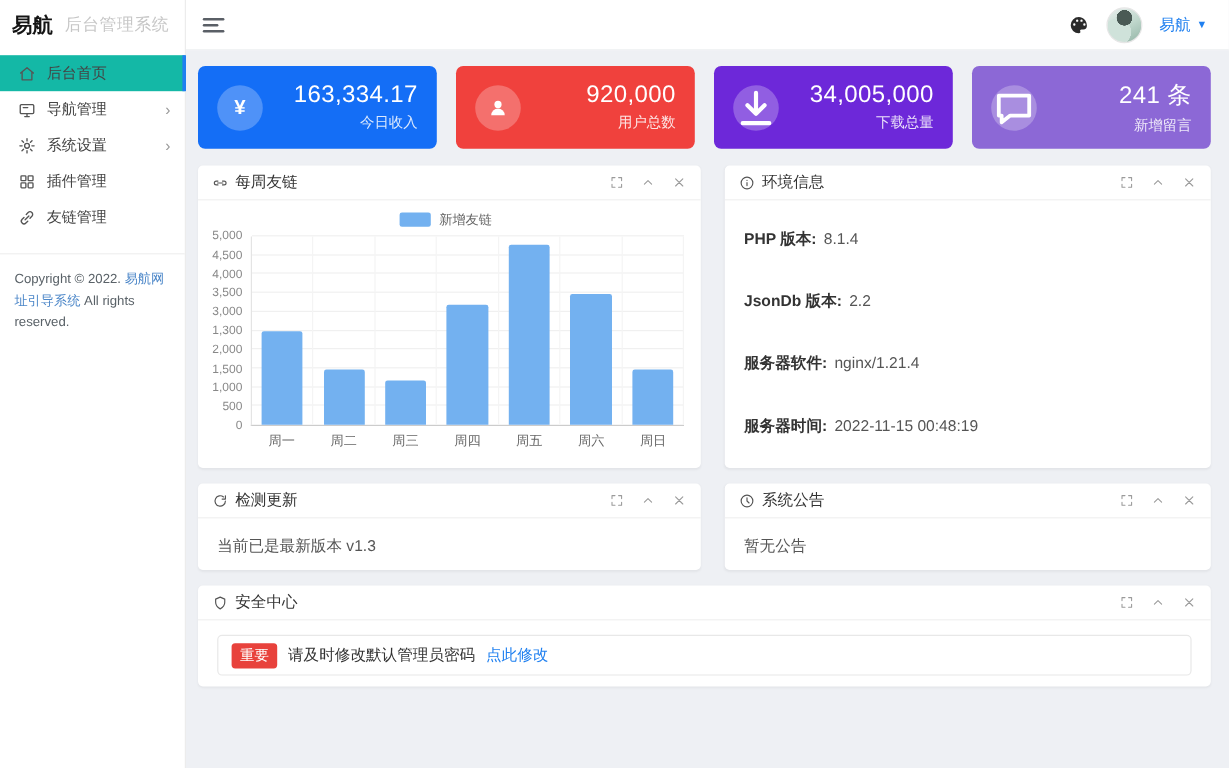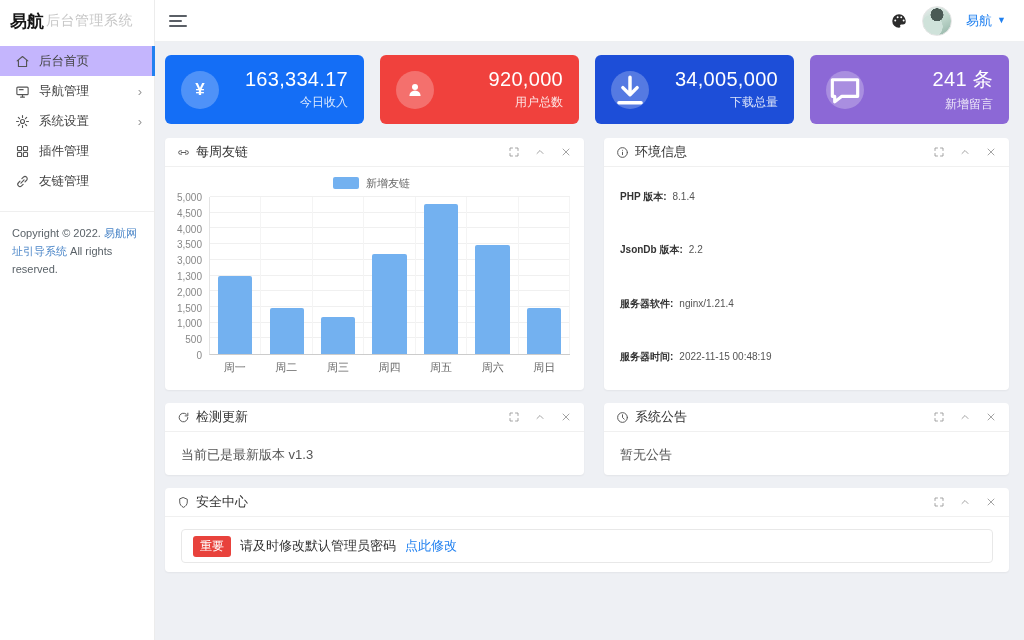--- a/index.html
+++ b/index.html
@@ -2,24 +2,24 @@
 <html><head>
 <meta charset="utf-8">
 <style>
   * { margin:0; padding:0; box-sizing:border-box; }
   html,body { width:1024px; height:640px; font-family:"Liberation Sans","DejaVu Sans",sans-serif; background:#eef0f4; overflow:hidden; }
 
   
   .sidebar { position:absolute; left:0; top:0; bottom:0; width:155px; background:#fff; border-right:1px solid #ececec; z-index:2; }
   .logo { height:42px; display:flex; align-items:center; padding:0 10px; white-space:nowrap; }
   .brand { font-family:"DejaVu Serif","Liberation Serif",serif; font-weight:700; font-size:17px; color:#151515; }
-  .brand-suffix { color:#c7c7c7; font-size:14px; margin-left:2px; letter-spacing:.5px; }
+  .brand-suffix { color:#c7c7c7; font-size:14px; margin-left:10px; letter-spacing:.5px; }
   .menu { padding-top:4px; }
   .menu-item { height:30px; display:flex; align-items:center; padding:0 12px 0 15px; font-size:12.5px; color:#444; position:relative; cursor:pointer; }
-  .menu-item.active { background:#c4b5fd; }
+  .menu-item.active { background:#14b8a6; }
   .menu-item.active::after { content:""; position:absolute; right:-1px; top:0; width:3px; height:100%; background:#2080f0; }
   .mi-icon { width:15px; height:15px; color:#555; margin-right:9px; flex:none; display:flex; align-items:center; }
   .mi-chevron { margin-left:auto; color:#999; font-size:13px; line-height:1; }
   .copyright { border-top:1px solid #efefef; margin-top:15px; padding:12px 12px; font-size:11px; color:#5a6268; line-height:1.65; }
   .copyright a { color:#4b86c8; text-decoration:none; }
 
   
   .topbar { position:absolute; left:155px; top:0; right:0; height:42px; background:#fff; border-bottom:1px solid #eef0f2; display:flex; align-items:center; padding:0 18px 0 14px; }
   .hamburger { width:18px; cursor:pointer; }
   .hamburger span { display:block; height:2px; background:#5a5f66; margin:3px 0; border-radius:1px; }
@@ -71,21 +71,21 @@
   .plot { flex:1; position:relative; height:158px; border-left:1px solid #e4e4e4; border-bottom:1px solid #ccc; }
   .gridline { position:absolute; left:0; right:0; height:1px; background:#f0f0f0; }
   .bars { position:absolute; left:0; right:0; top:0; bottom:0; display:flex; align-items:flex-end; }
   .bar-slot { flex:1; height:100%; display:flex; align-items:flex-end; justify-content:center; border-right:1px solid #f4f4f4; }
   .bar { width:68%; max-width:40px; border-radius:2px 2px 0 0; }
   .x-labels { display:flex; margin-left:36px; margin-top:5px; }
   .xtick { flex:1; text-align:center; font-size:11px; color:#666; }
 
   
   .env-content { flex:1; display:flex; flex-direction:column; justify-content:space-between; padding:23px 16px 26px; }
-  .env-row { font-size:10px; }
+  .env-row { font-size:13px; }
   .env-label { font-weight:700; color:#333; }
   .env-value { color:#555; margin-left:6px; }
 
   
   .text-content { padding:14px 16px; font-size:13px; color:#555; }
 
   
   .security-content { padding:12px 16px; }
   .alert-box { border:1px solid #e8e8e8; border-radius:4px; height:34px; display:flex; align-items:center; gap:9px; padding:0 11px; }
   .badge-important { background:#e8423c; color:#fff; font-size:12px; padding:2px 7px; border-radius:3px; flex:none; }
@@ -195,21 +195,21 @@
           <svg viewBox="0 0 24 24">
             <circle cx="12" cy="8" r="4" fill="#fff"></circle>
             <path d="M4.5 20a7.5 7.5 0 0 1 15 0z" fill="#fff"></path>
           </svg>
         </span>
         <span class="stat-right">
           <div class="stat-value">920,000</div>
           <div class="stat-label">用户总数</div>
         </span>
       </div>
-      <div class="stat-card" style="background: #1d4ed8;">
+      <div class="stat-card" style="background: #6d28d9;">
         <span class="stat-icon">
           <svg class="ic" viewBox="0 0 24 24" style="stroke:#fff;stroke-width:2.2">
             <path d="M12 4v11M12 15l-4.5-4.5M12 15l4.5-4.5M5 20h14"></path>
           </svg>
         </span>
         <span class="stat-right">
           <div class="stat-value">34,005,000</div>
           <div class="stat-label">下载总量</div>
         </span>
       </div>

